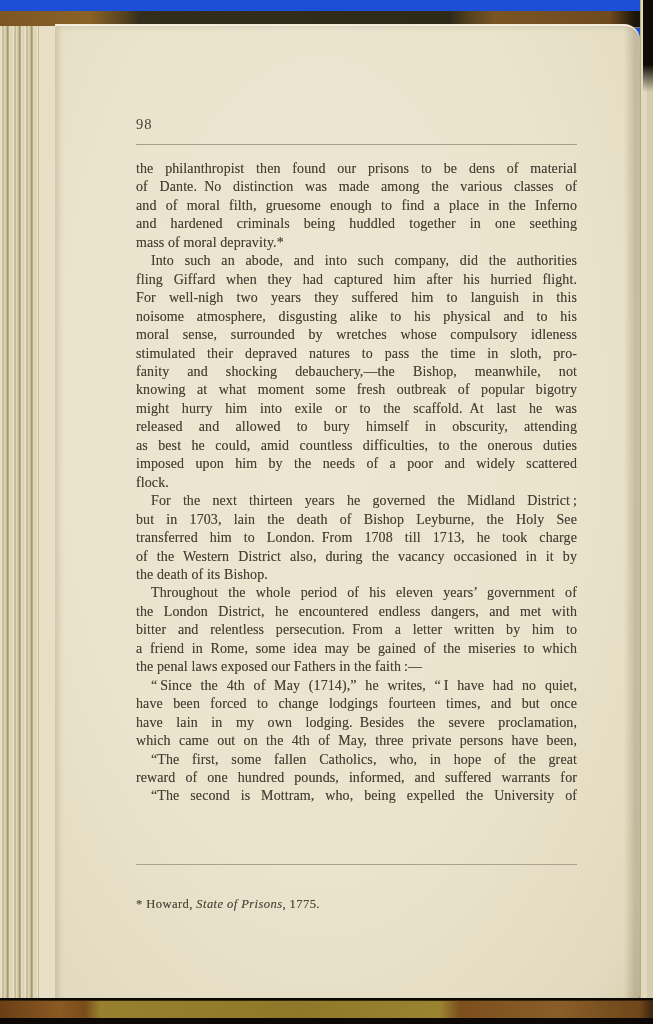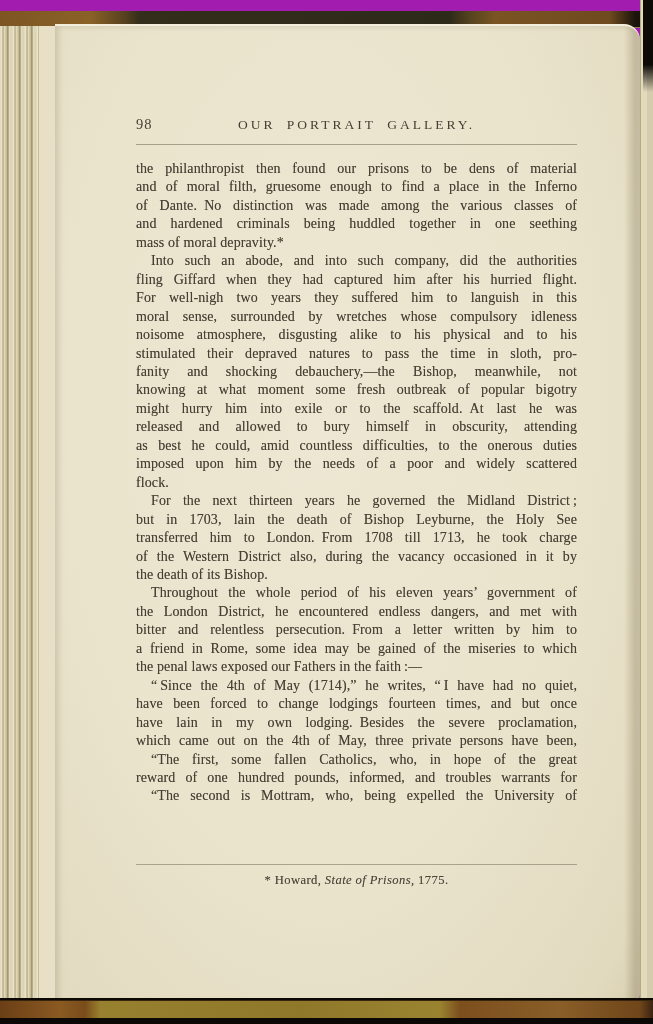--- a/index.html
+++ b/index.html
@@ -1,18 +1,18 @@
 <!DOCTYPE html>
 <html><head>
 <meta charset="utf-8">
 <style>
   html,body { margin:0; padding:0; background:#0c0906; }
   #stage {
     position:relative; width:653px; height:1024px; overflow:hidden;
-    background:#a21caf;
+    background:#1d4ed8;
     font-family:"Liberation Serif", serif;
   }
   
   .cover-top {
     position:absolute; left:0; top:11px; width:653px; height:16px;
     background:linear-gradient(90deg,
       #7c5522 0px, #8a6228 90px, #56411f 125px,
       #332d1b 140px, #2e2a1a 450px, #55431f 470px,
       #7a5423 495px, #6e4a1f 610px, #1c150c 635px, #120d07 653px);
     border-bottom:1px solid #8d8055;
@@ -81,57 +81,56 @@
   }
   .para { margin:0; }
   .para.indent .line:first-child { text-indent:15px; }
   .line { text-align:justify; text-align-last:justify; }
   .line.left-last { text-align-last:left; }
   .foot-rule {
     position:absolute; left:81px; top:838px; width:441px; height:1px;
     background:#8f8873; opacity:.7;
   }
   .footnote {
-    position:absolute; left:81px; top:847px; width:441px; text-align:center;
+    position:absolute; left:81px; top:871px; width:441px; 
     font-size:12.6px; letter-spacing:.4px; color:#4c463a;
     text-shadow:0 0 .5px rgba(69,63,51,.45);
   }
 </style>
 </head>
 <body>
 
 <div id="stage">
   <div class="cover-top"></div>
   <div class="left-edges"></div>
   <div class="facing-edge"></div>
   <div class="facing-edge-dark-top"></div>
 
   <div class="page">
     <div class="page-curve"></div>
     <div class="content">
       <div class="runhead-row">
         <span class="page-num">98</span>
-        <span class="runhead">OUR PORTRAIT GALLERY.</span>
       </div>
       <div class="head-rule"></div>
 
       <div class="body-text">
           <div class="para">
             <div class="line">the philanthropist then found our prisons to be dens of material</div>
+            <div class="line">of Dante. No distinction was made among the various classes of</div>
             <div class="line">and of moral filth, gruesome enough to find a place in the Inferno</div>
-            <div class="line">of Dante. No distinction was made among the various classes of</div>
             <div class="line">and hardened criminals being huddled together in one seething</div>
             <div class="line left-last">mass of moral depravity.*</div>
           </div>
           <div class="para indent">
             <div class="line">Into such an abode, and into such company, did the authorities</div>
             <div class="line">fling Giffard when they had captured him after his hurried flight.</div>
             <div class="line">For well-nigh two years they suffered him to languish in this</div>
+            <div class="line">noisome atmosphere, disgusting alike to his physical and to his</div>
             <div class="line">moral sense, surrounded by wretches whose compulsory idleness</div>
-            <div class="line">noisome atmosphere, disgusting alike to his physical and to his</div>
             <div class="line">stimulated their depraved natures to pass the time in sloth, pro-</div>
             <div class="line">fanity and shocking debauchery,—the Bishop, meanwhile, not</div>
             <div class="line">knowing at what moment some fresh outbreak of popular bigotry</div>
             <div class="line">might hurry him into exile or to the scaffold. At last he was</div>
             <div class="line">released and allowed to bury himself in obscurity, attending</div>
             <div class="line">as best he could, amid countless difficulties, to the onerous duties</div>
             <div class="line">imposed upon him by the needs of a poor and widely scattered</div>
             <div class="line left-last">flock.</div>
           </div>
           <div class="para indent">
@@ -149,21 +148,21 @@
             <div class="line left-last">the penal laws exposed our Fathers in the faith :—</div>
           </div>
           <div class="para indent">
             <div class="line">“ Since the 4th of May (1714),” he writes, “ I have had no quiet,</div>
             <div class="line">have been forced to change lodgings fourteen times, and but once</div>
             <div class="line">have lain in my own lodging. Besides the severe proclamation,</div>
             <div class="line">which came out on the 4th of May, three private persons have been,</div>
           </div>
           <div class="para indent">
             <div class="line">“The first, some fallen Catholics, who, in hope of the great</div>
-            <div class="line">reward of one hundred pounds, informed, and troubles warrants for</div>
+            <div class="line">reward of one hundred pounds, informed, and suffered warrants for</div>
           </div>
           <div class="para indent">
             <div class="line">“The second is Mottram, who, being expelled the University of</div>
           </div>
         </div>
 
       <div class="foot-rule"></div>
       <div class="footnote">
         <span>* Howard, </span><i>State of Prisons</i><span>, 1775.</span>
       </div>

